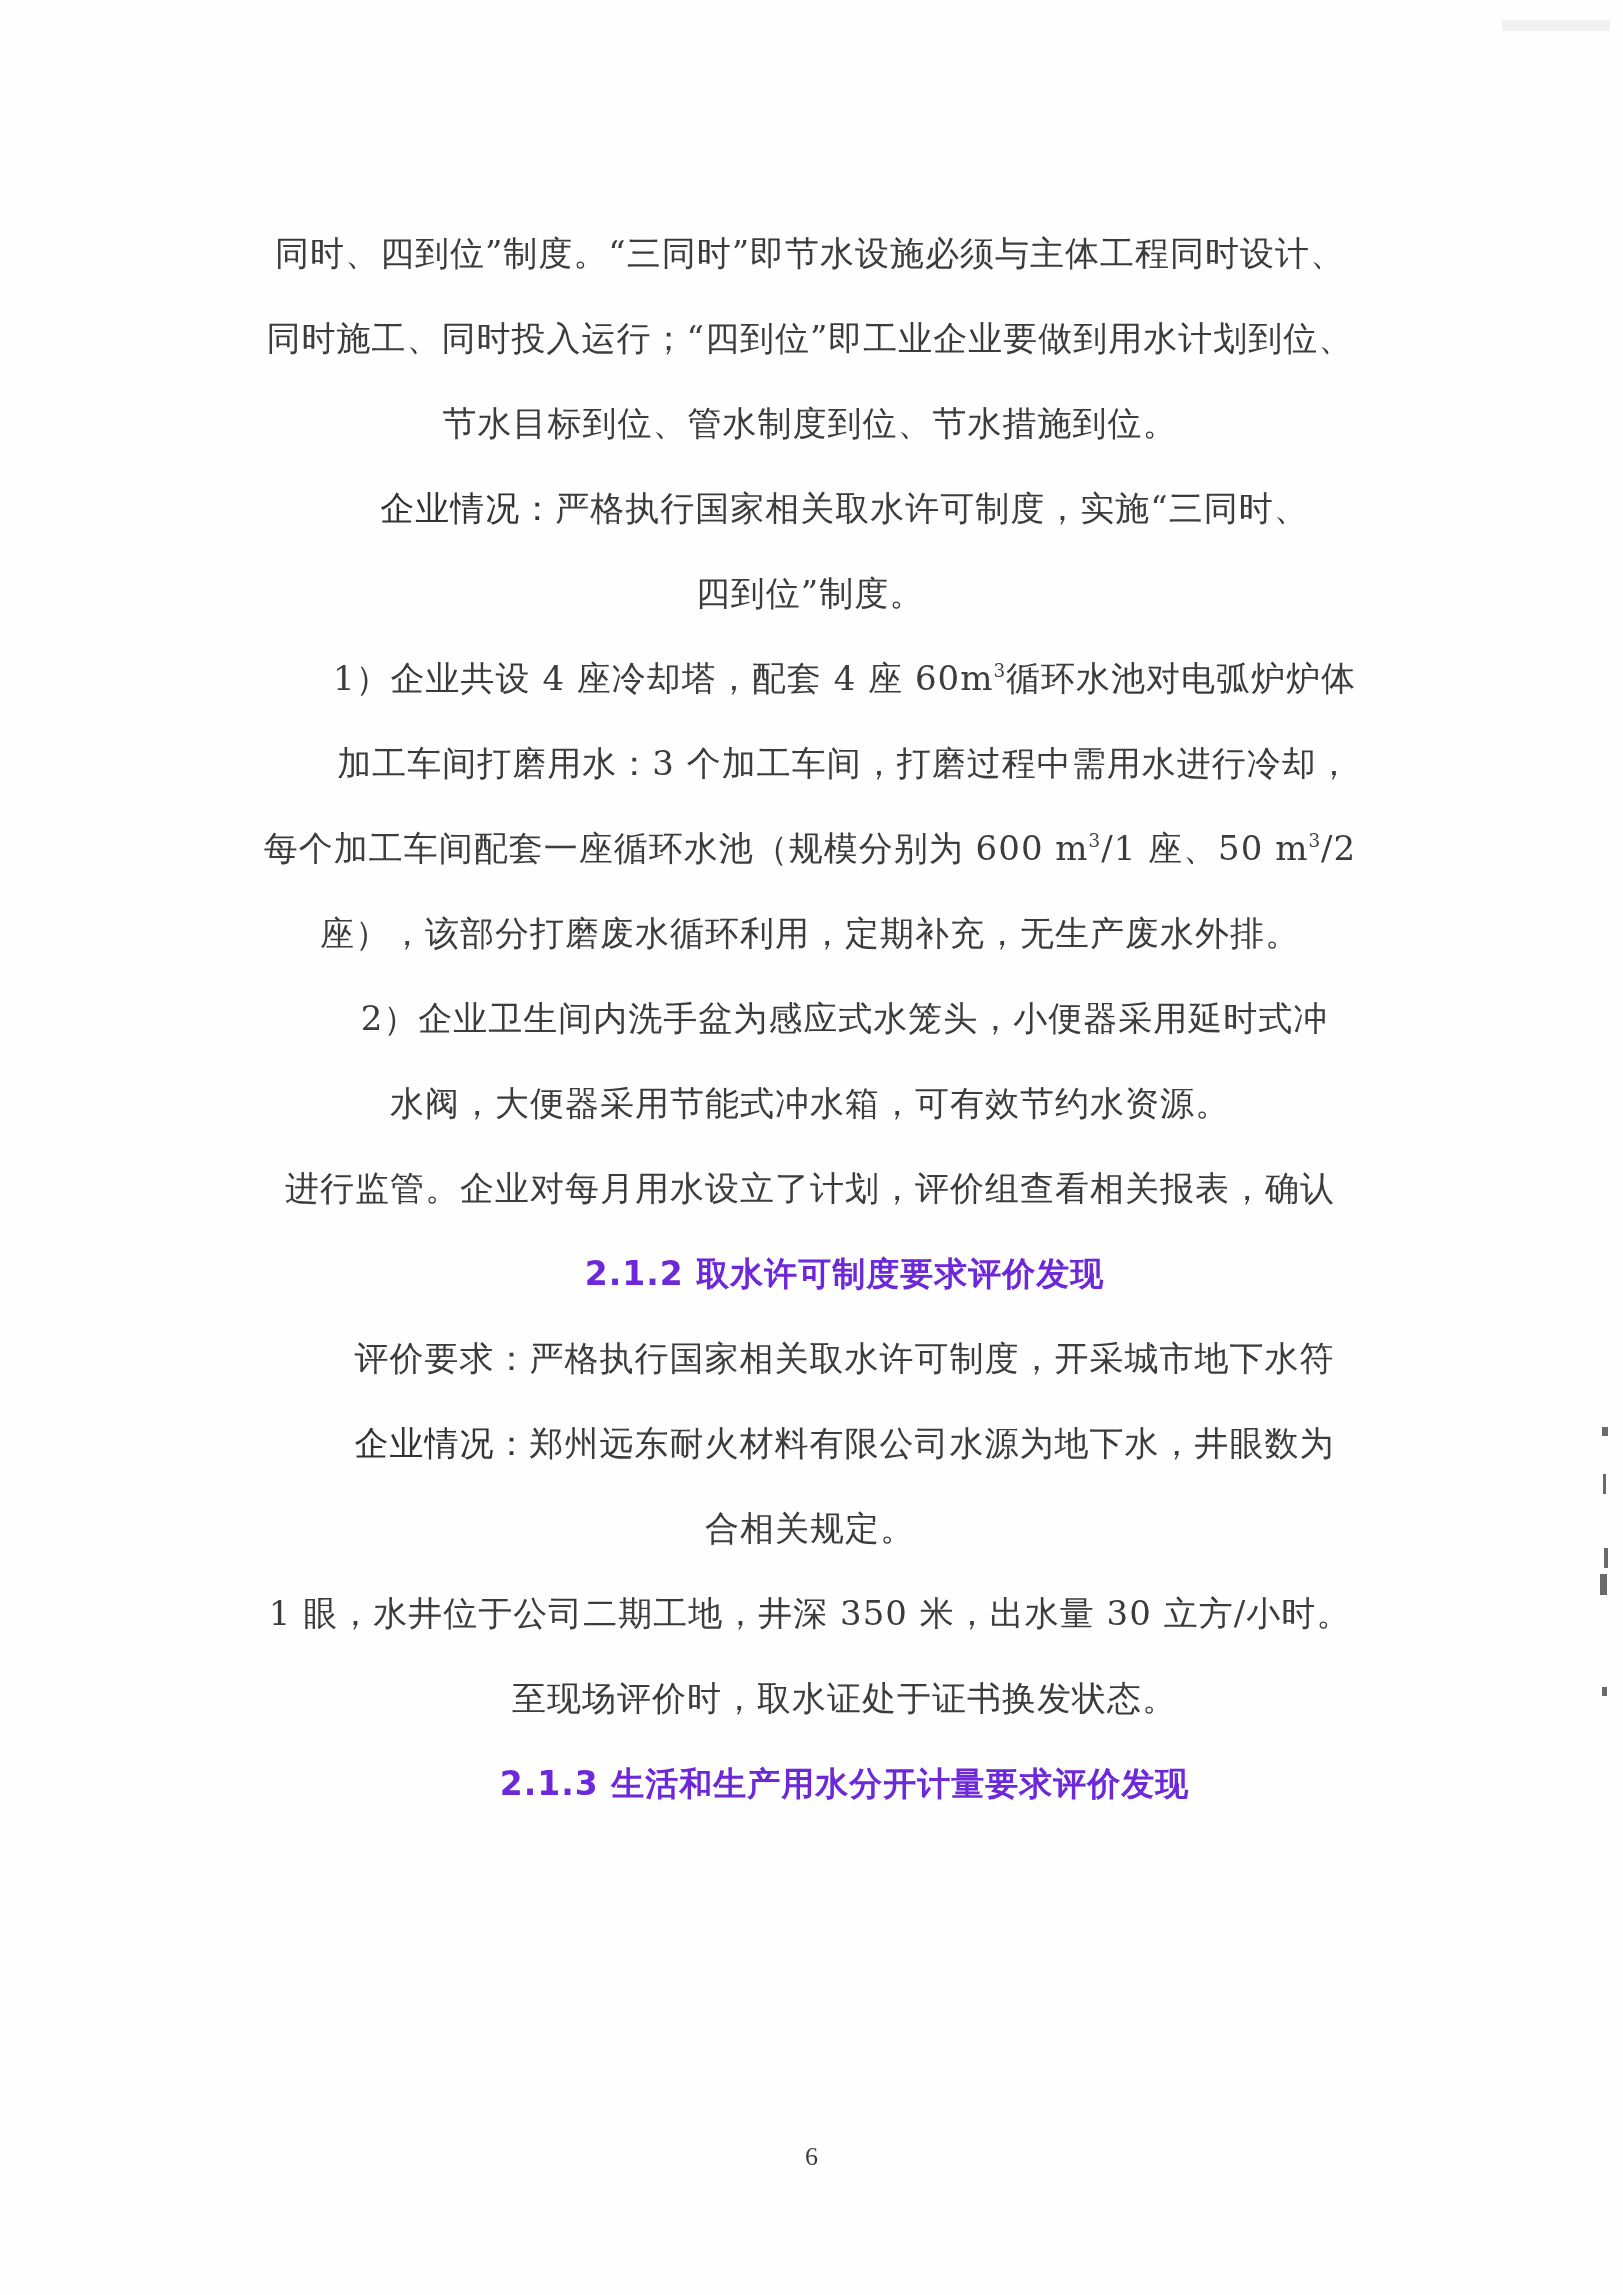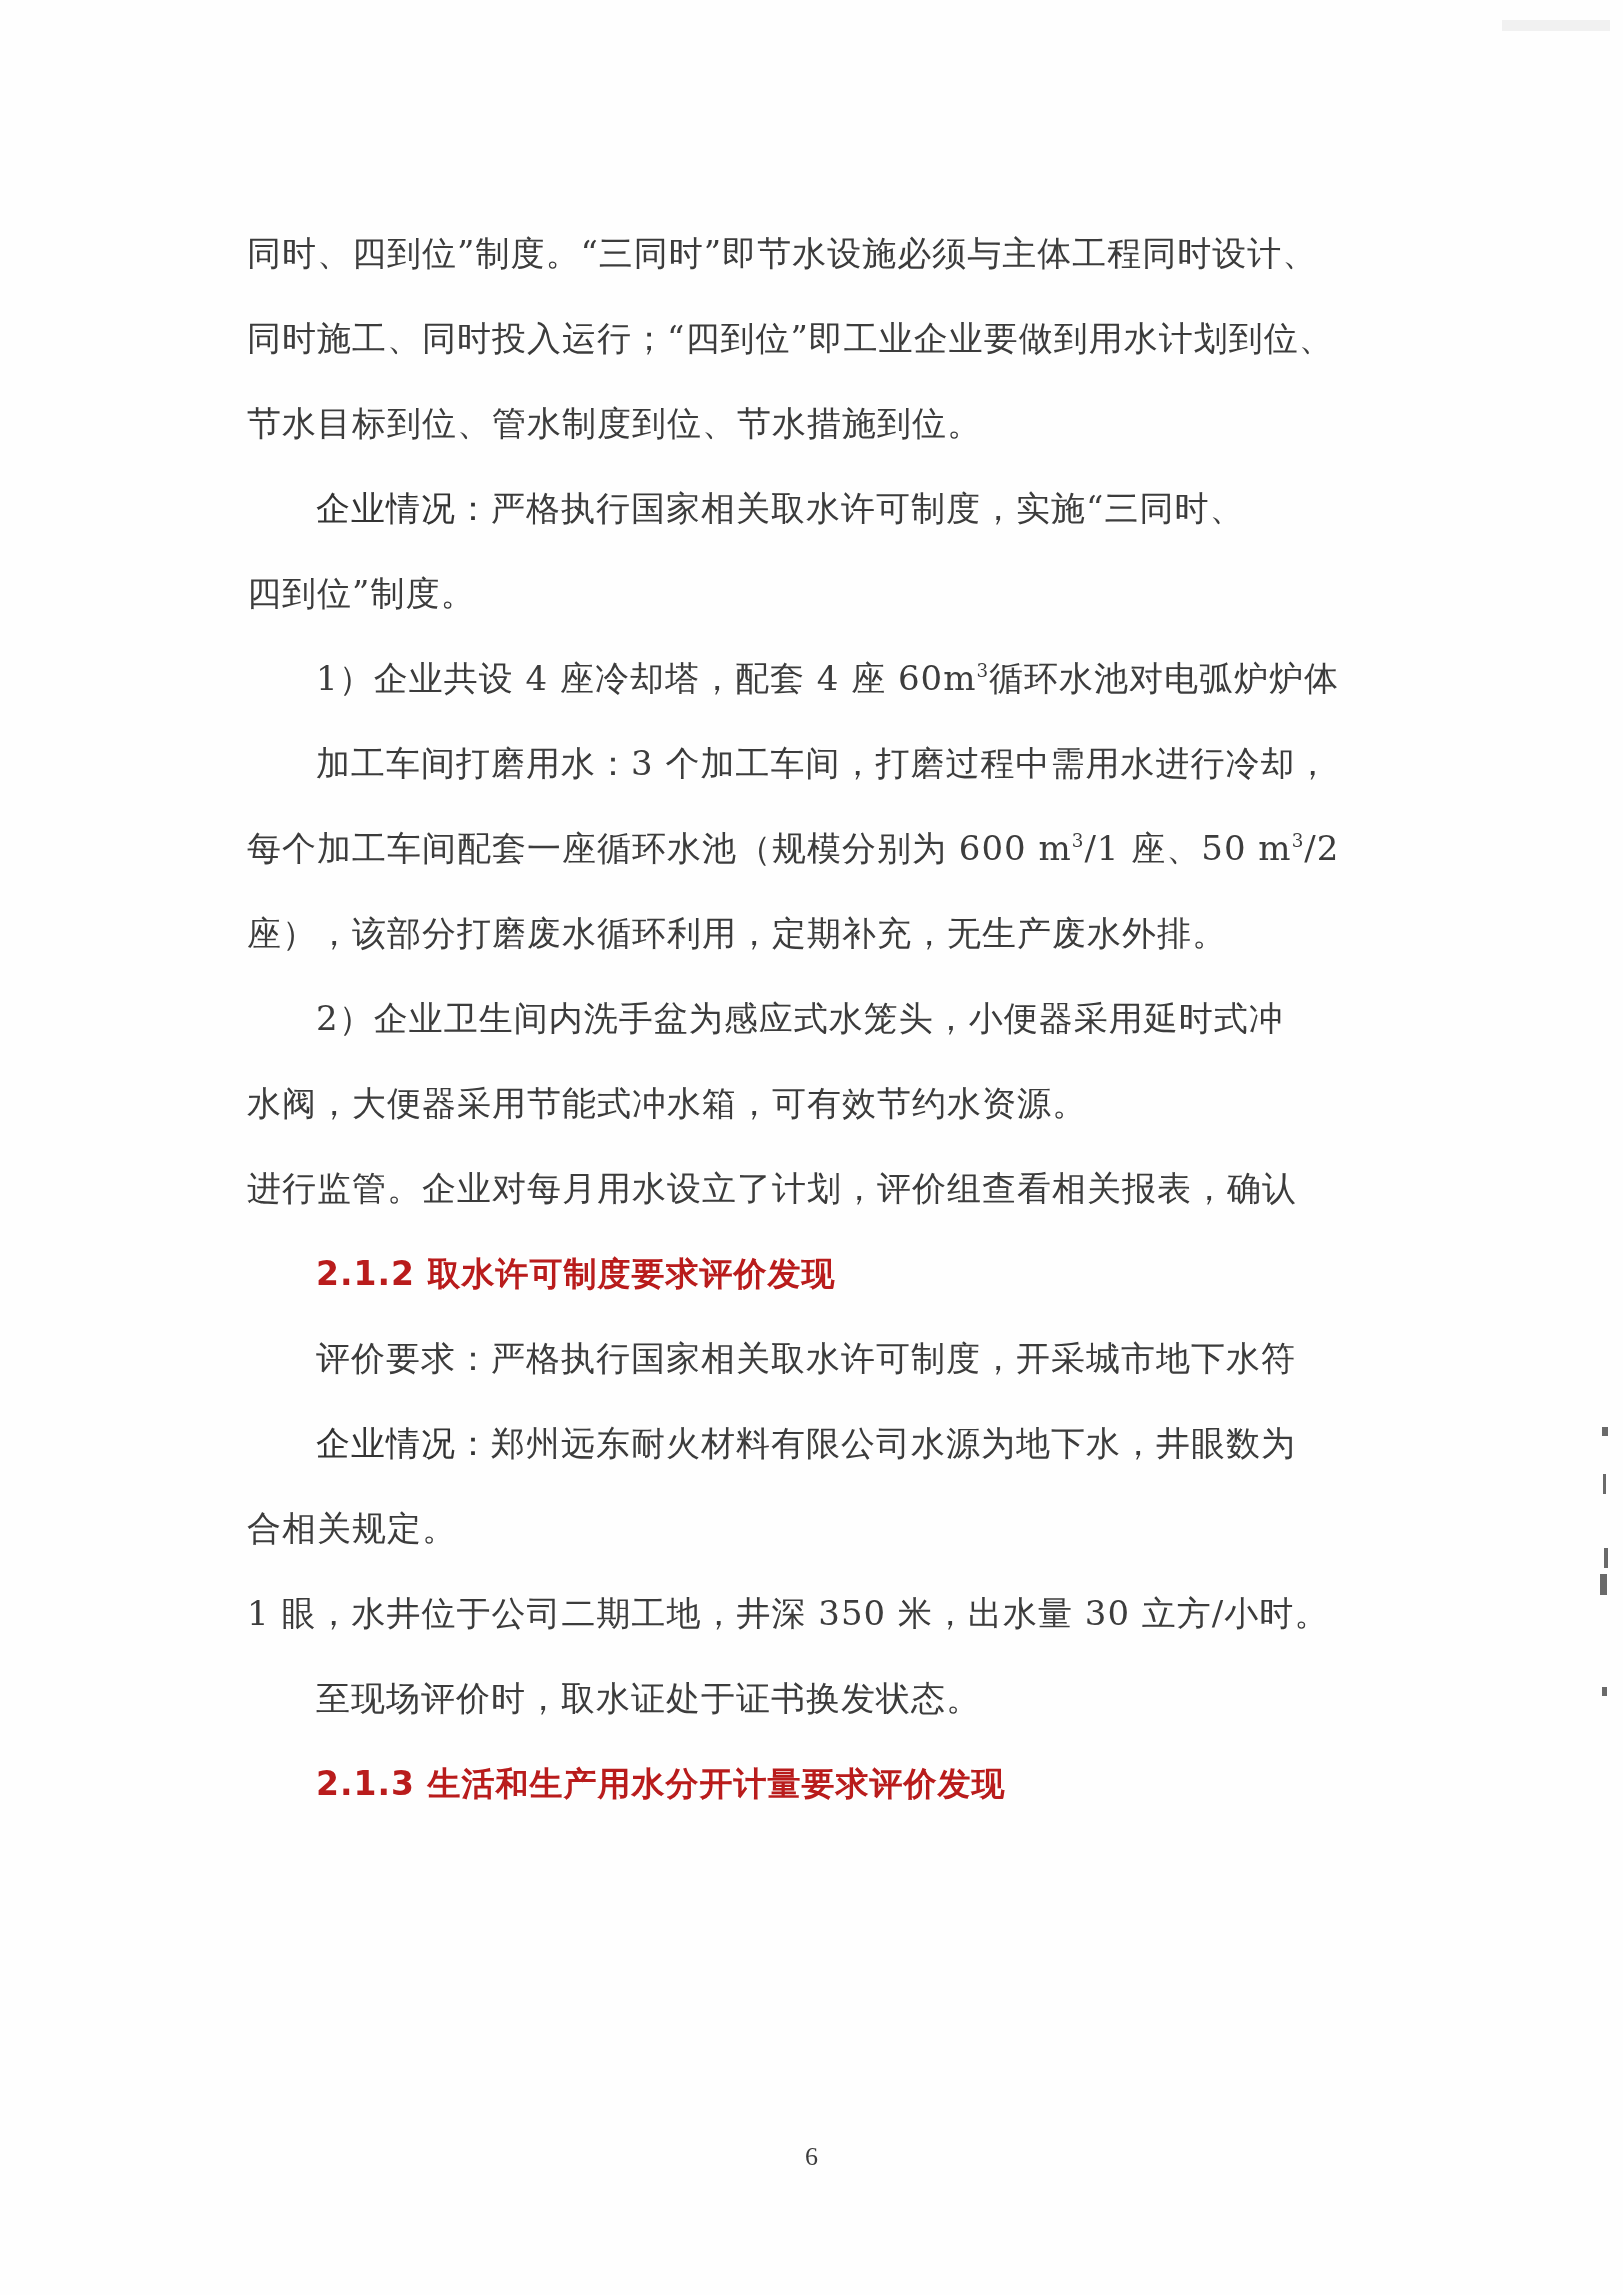--- a/index.html
+++ b/index.html
@@ -3,24 +3,24 @@
 <meta charset="utf-8">
 <style>
   html, body { margin: 0; padding: 0; background: #ffffff; }
   body { width: 1623px; height: 2295px; position: relative; overflow: hidden; }
   .page { position: absolute; left: 0; top: 0; width: 1623px; height: 2295px; background: #fefefe; }
   .text-block {
     position: absolute; left: 247px; top: 211px; width: 1126px;
     font-family: "DejaVu Serif", "Liberation Serif", serif;
     font-size: 34px; line-height: 85px; color: #3c3c3c;
   }
-  .line { height: 85px; white-space: nowrap; overflow: visible; letter-spacing: 1px; }
+  .line { height: 85px; white-space: nowrap; overflow: visible; letter-spacing: 1px; text-align: center; }
   .indent { padding-left: 69px; }
   .bold { font-weight: normal; color: #333333; }
-  .heading { font-weight: bold; color: #b91c1c; font-family: "DejaVu Sans", "Liberation Sans", sans-serif; font-size: 33px; }
+  .heading { font-weight: bold; color: #6d28d9; font-family: "DejaVu Sans", "Liberation Sans", sans-serif; font-size: 33px; }
   sup { font-size: 18.3px; line-height: 0; vertical-align: 13px; }
   .page-number {
     position: absolute; left: 0; width: 1623px; top: 2142px; text-align: center;
     font-family: "Liberation Serif", "DejaVu Serif", serif; font-size: 26px; color: #3c3c3c;
   }
   .scan-mark { position: absolute; background: #6a6a6a; }
   .corner-smudge { position: absolute; left: 1502px; top: 19.6px; width: 108px; height: 11.8px; background: #f1f1f1; }
 </style>
 </head>
 <body>

